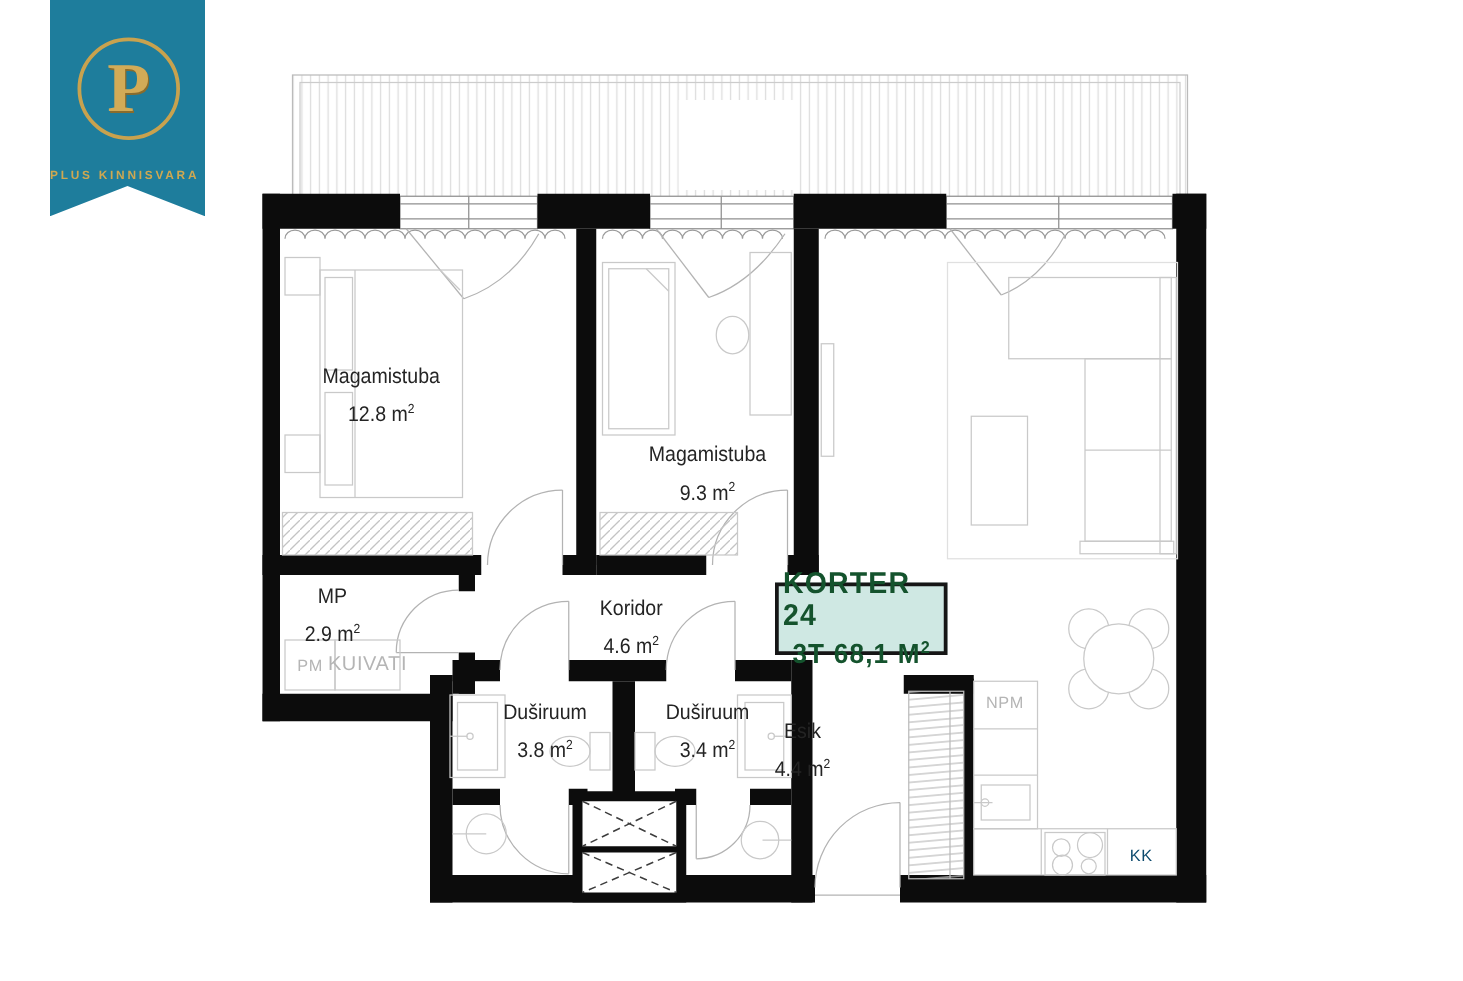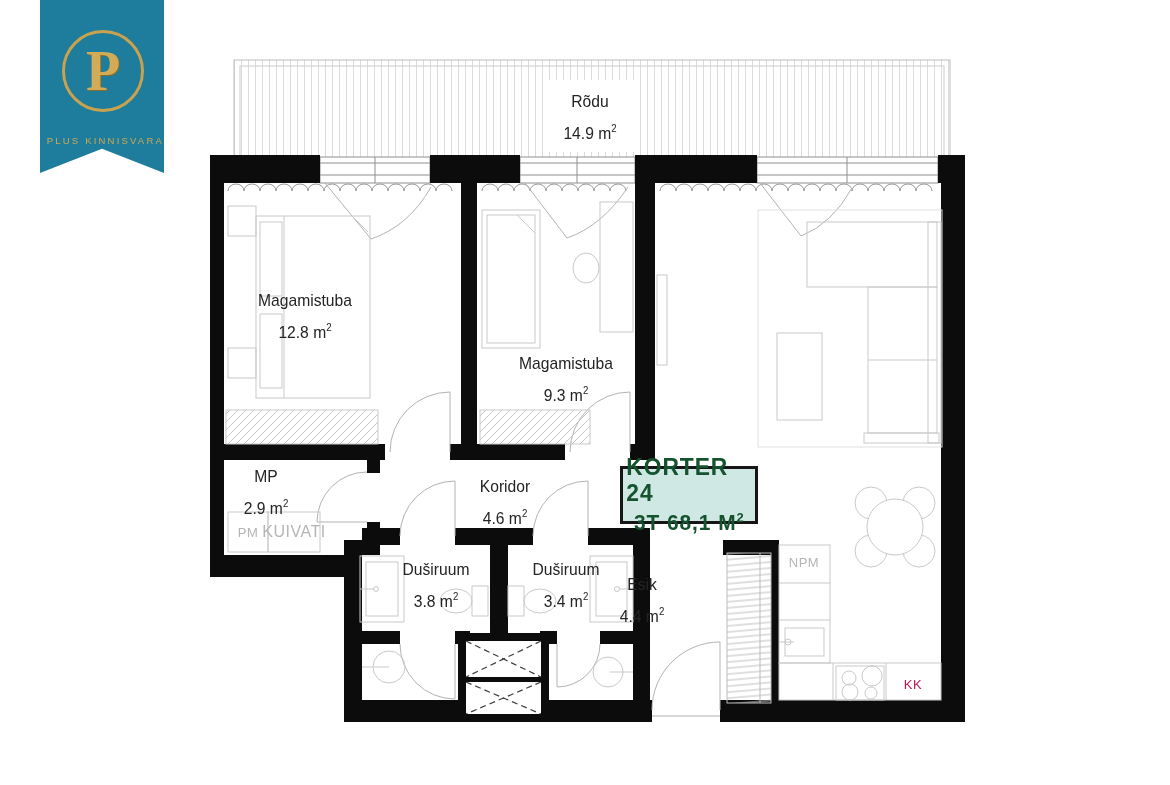--- a/index.html
+++ b/index.html
@@ -7,33 +7,33 @@
           font-family:"Liberation Sans",sans-serif;}
   svg{position:absolute;left:0;top:0;}
 
   
   .banner{position:absolute;left:40px;top:0;width:124px;height:173px;background:#1e7d9c;
           clip-path:polygon(0 0,100% 0,100% 100%,50% 86%,0 100%);}
   .logo-ring{position:absolute;left:22px;top:30px;width:76px;height:76px;border:3px solid #c8a24e;
              border-radius:50%;display:flex;align-items:center;justify-content:center;}
   .logo-letter{font-family:"Liberation Serif",serif;font-weight:700;font-size:56px;line-height:1;
                color:#d2ab57;text-shadow:1px 1px 0 #8a6c2c;}
-  .logo-company{position:absolute;left:0;width:100%;top:135px;text-align:right;color:#cfa851;
-                font-size:9.5px;font-weight:400;letter-spacing:2.2px;white-space:nowrap;}
+  .logo-company{position:absolute;left:0;width:100%;top:135px;text-align:left;color:#cfa851;
+                font-size:9.5px;font-weight:700;letter-spacing:2.2px;white-space:nowrap;}
 
   
   .rlabel{position:absolute;transform:translateX(-50%);text-align:center;color:#242424;
           font-size:17px;line-height:26px;white-space:nowrap;}
   .rlabel .rname,.rlabel .rarea{transform:scaleX(.92);}
   .rlabel--bg{background:#fff;padding:0 10px;}
   sup{font-size:.62em;}
 
   .slabel{position:absolute;transform:translate(-50%,-50%);color:#b5b5b5;font-size:13px;
           letter-spacing:.5px;white-space:nowrap;}
-  .slabel--kk{font-size:13px;color:#be185d;}
+  .slabel--kk{font-size:13px;color:#0c4a6e;}
 
   
   .badge{position:absolute;left:620px;top:466px;width:138px;height:58px;background:#cfe8e3;
          border:3px solid #161616;box-sizing:border-box;display:flex;flex-direction:column;
          align-items:center;justify-content:center;color:#14532d;font-weight:700;}
   .badge-line1{font-size:24px;line-height:26px;letter-spacing:1px;transform:scaleX(.95);}
   .badge-line2{font-size:22px;line-height:24px;letter-spacing:1px;transform:scaleX(.95);}
 </style>
 </head>
 <body>
@@ -260,24 +260,20 @@
     </g>
   </svg>
 
   <div class="banner">
     <div class="logo-ring">
       <span class="logo-letter">P</span>
     </div>
     <div class="logo-company">PLUS KINNISVARA</div>
   </div>
 
-  <div class="rlabel rlabel--bg" style="left:590px;top:89px">
-    <div class="rname">Rõdu</div>
-    <div class="rarea"><span>14.9</span> <span>m</span><sup>2</sup></div>
-  </div>
   <div class="rlabel" style="left:305px;top:288px">
     <div class="rname">Magamistuba</div>
     <div class="rarea"><span>12.8</span> <span>m</span><sup>2</sup></div>
   </div>
   <div class="rlabel" style="left:566px;top:351px">
     <div class="rname">Magamistuba</div>
     <div class="rarea"><span>9.3</span> <span>m</span><sup>2</sup></div>
   </div>
   <div class="rlabel" style="left:266px;top:464px">
     <div class="rname">MP</div>

